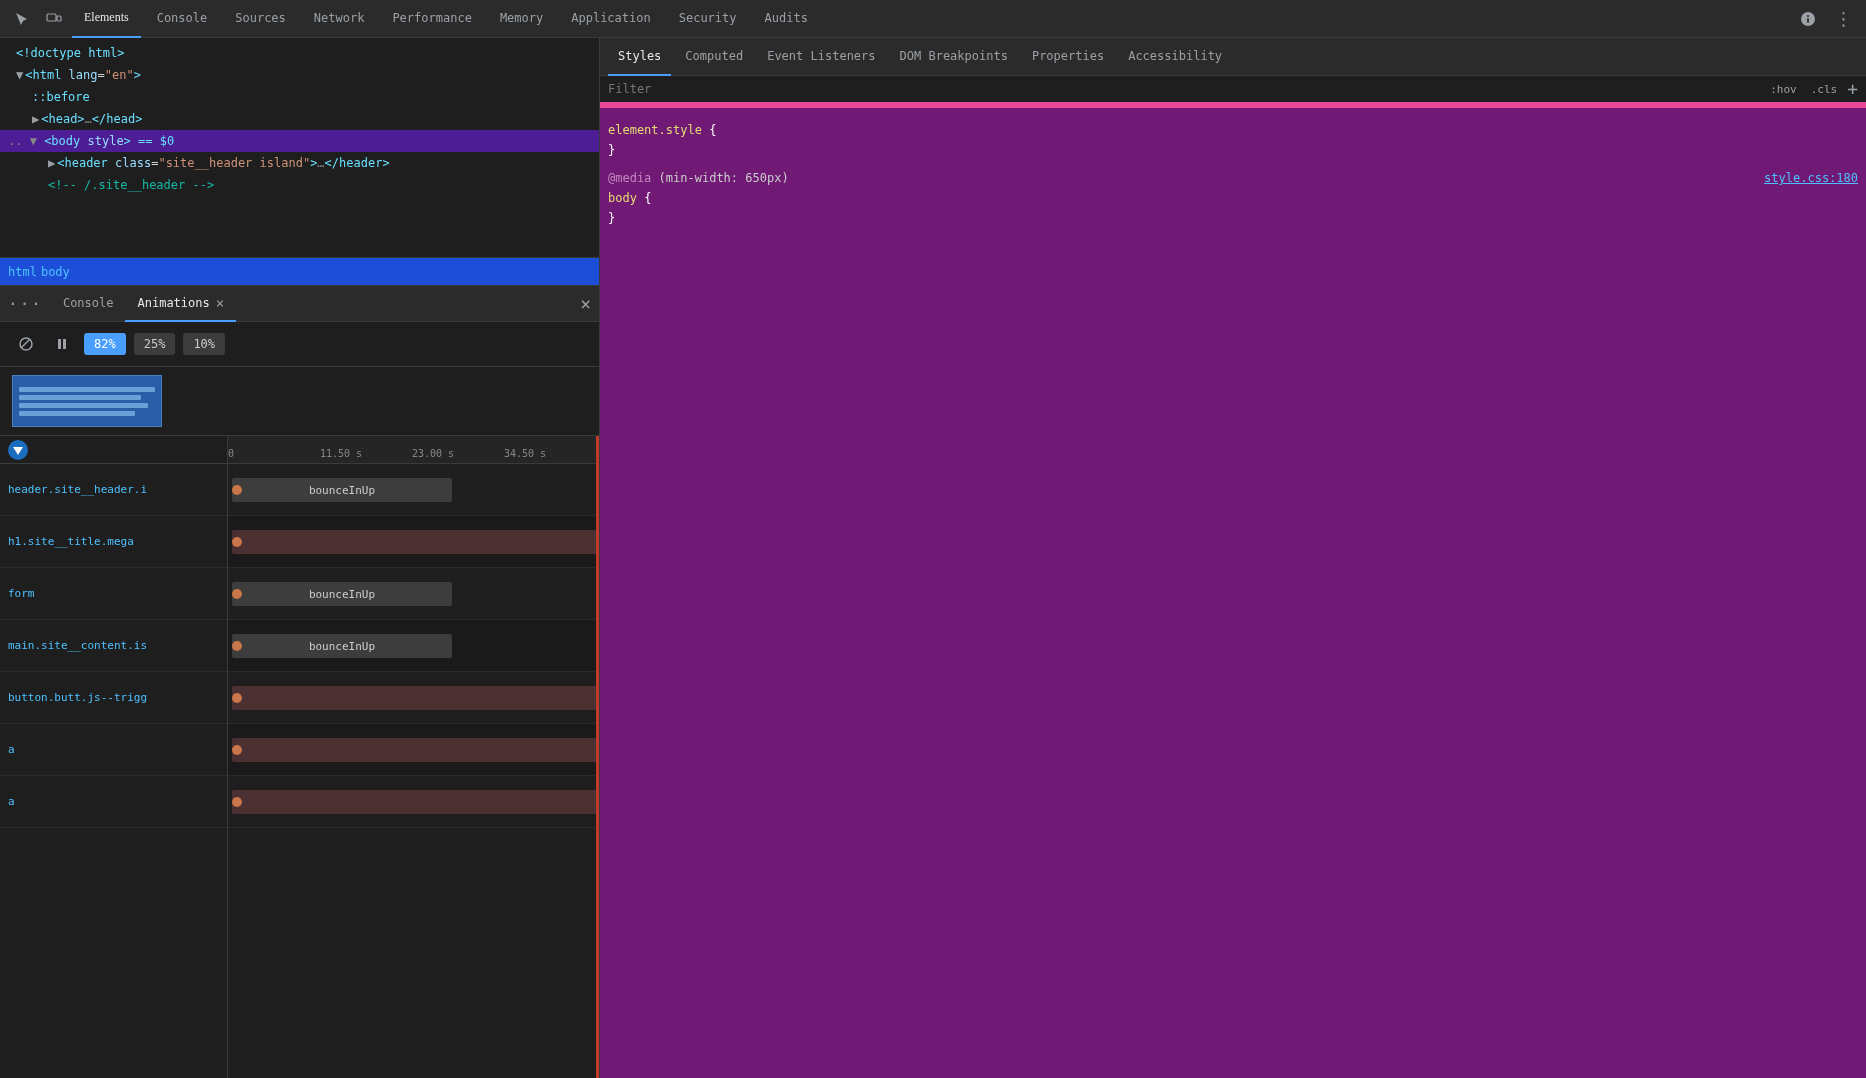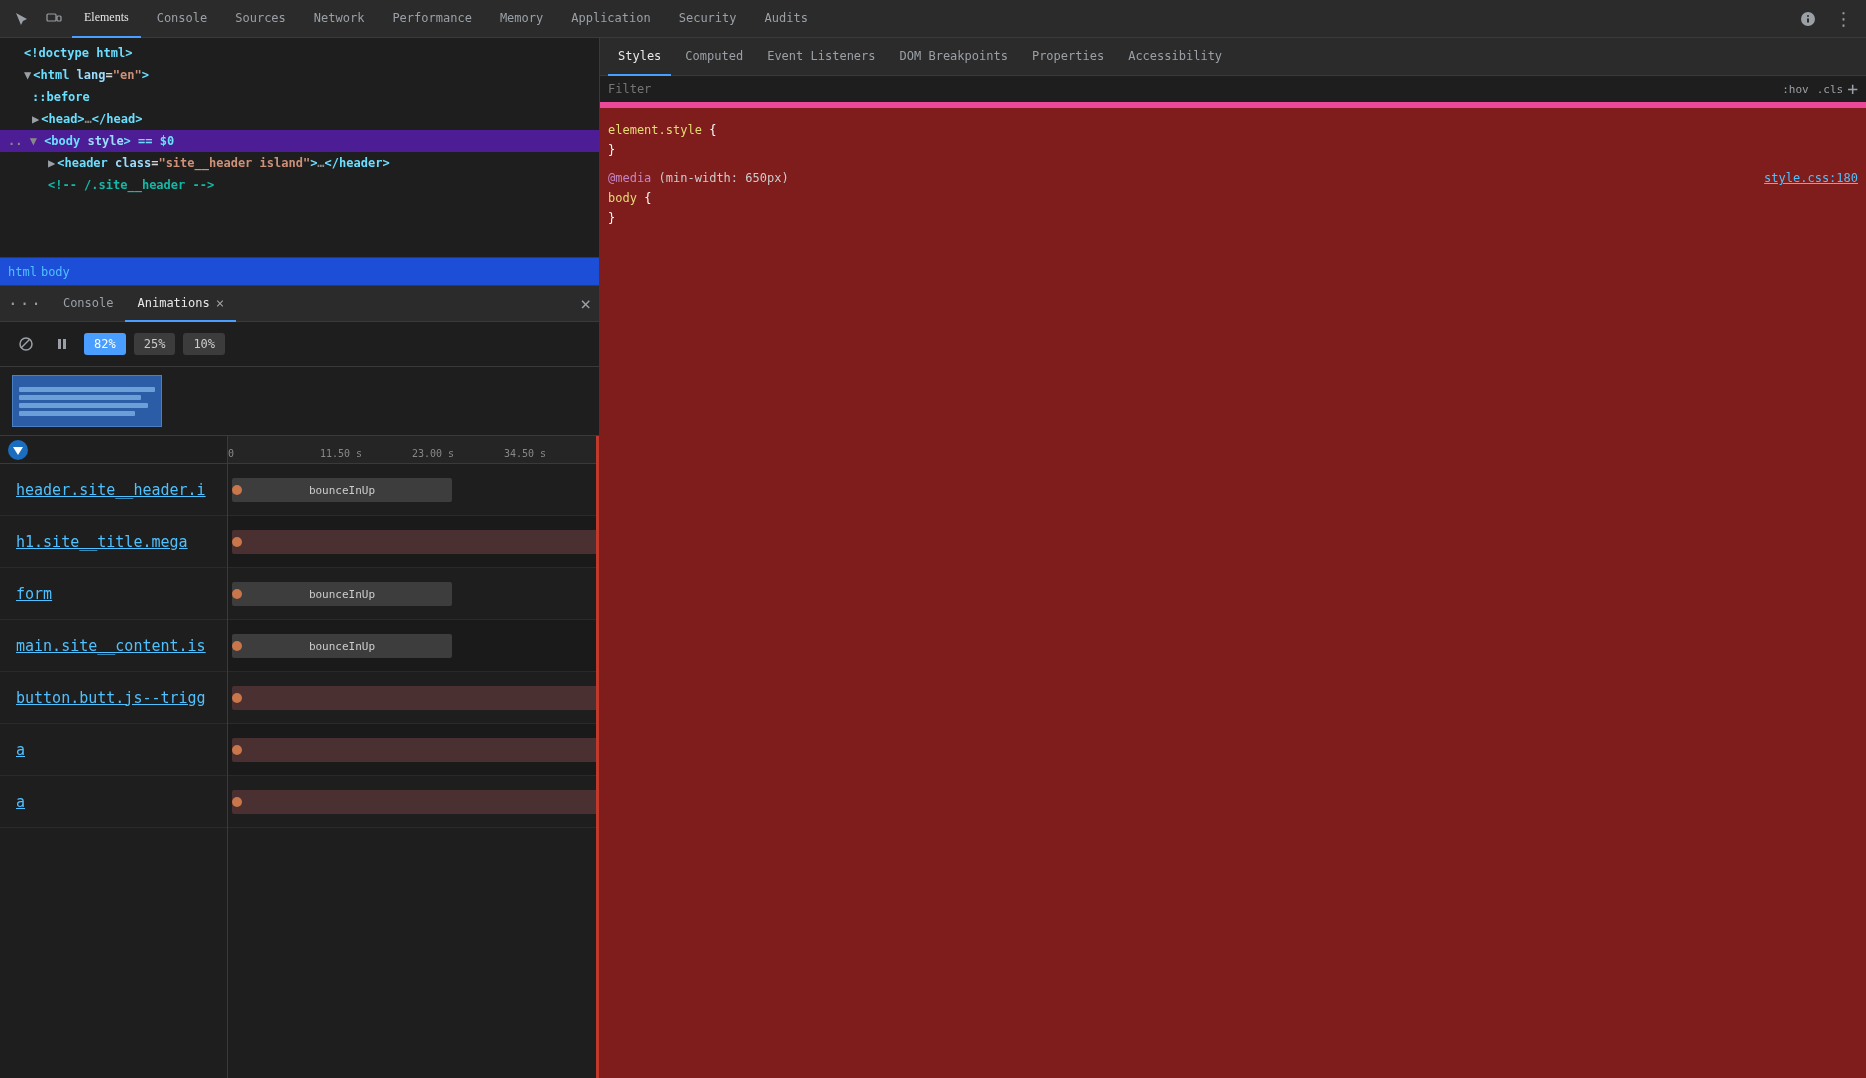--- a/index.html
+++ b/index.html
@@ -67,25 +67,24 @@
 
     
     .dom-viewer {
       flex: 0 0 220px;
       background: #1e1e1e;
       border-bottom: 1px solid #3a3a3a;
       overflow: auto;
       padding: 4px 0;
     }
     .dom-line {
-      padding: 2px 24px;
+      padding: 2px 16px;
       color: #ccc;
       white-space: nowrap;
       line-height: 18px;
-      font-weight: bold;
     }
     .dom-line.selected { background: #4c1d95; }
     .dom-tag { color: #6bdfff; }
     .dom-attr-name { color: #9cdcfe; }
     .dom-attr-value { color: #ce9178; }
     .dom-comment { color: #14b8a6; }
     .dom-equal { color: #d4d4d4; }
     .expand-arrow { color: #9aa0a6; margin-right: 2px; }
 
     
@@ -219,27 +218,26 @@
       width: 228px;
       flex-shrink: 0;
       background: #1e1e1e;
       border-right: 1px solid #3a3a3a;
       overflow: hidden;
     }
     .timeline-label-row {
       height: 52px;
       display: flex;
       align-items: center;
-      padding: 0 16px;
+      padding: 0 8px;
       border-bottom: 1px solid #2a2a2a;
       color: #4fc1ff;
-      font-size: 15px;
+      font-size: 11px;
       white-space: nowrap;
       overflow: hidden;
-      text-decoration: underline;
     }
     .timeline-content {
       flex: 1;
       overflow-x: auto;
       overflow-y: hidden;
       position: relative;
     }
     .timeline-ruler {
       height: 28px;
       background: #252525;
@@ -299,21 +297,21 @@
       background: #c8764a;
       border-radius: 50%;
       top: 21px;
     }
 
     
     .right-panel {
       flex: 1;
       display: flex;
       flex-direction: column;
-      background: #7f1d1d;
+      background: #701a75;
     }
 
     
     .styles-tabs {
       display: flex;
       align-items: center;
       background: #2b2b2b;
       border-bottom: 1px solid #3a3a3a;
       height: 38px;
       padding: 0 8px;
@@ -346,21 +344,21 @@
     .filter-input {
       flex: 1;
       background: transparent;
       border: none;
       color: #ccc;
       font-size: 12px;
       font-family: inherit;
       outline: none;
     }
     .filter-actions {
-      display: flex; gap: 0; align-items: center;
+      display: flex; gap: 6px; align-items: center;
     }
     .filter-btn {
       color: #9aa0a6;
       cursor: pointer;
       font-size: 11px;
       padding: 2px 4px;
     }
     .filter-add {
       color: #9aa0a6;
       cursor: pointer;

